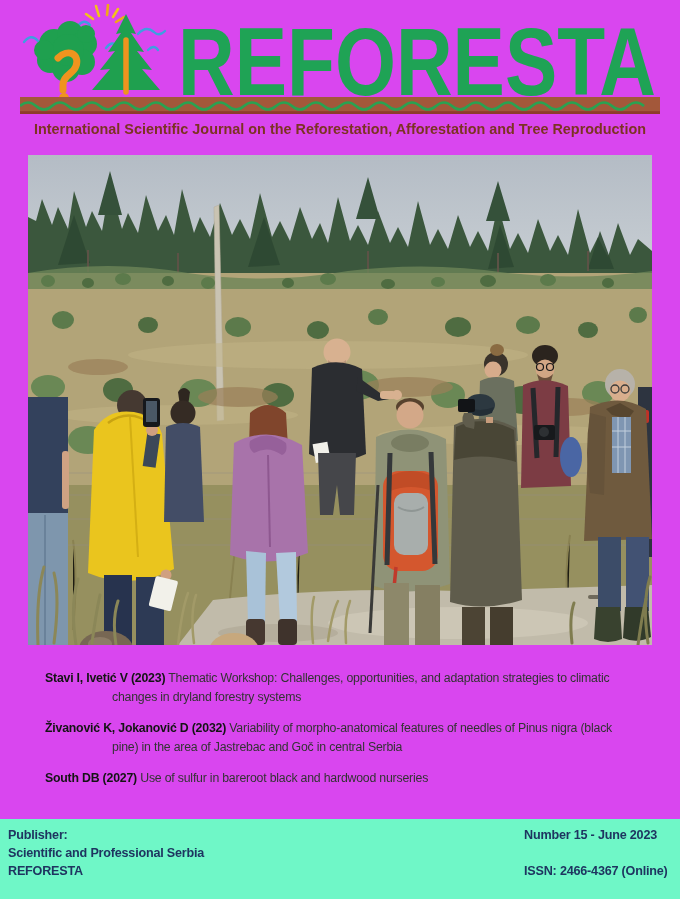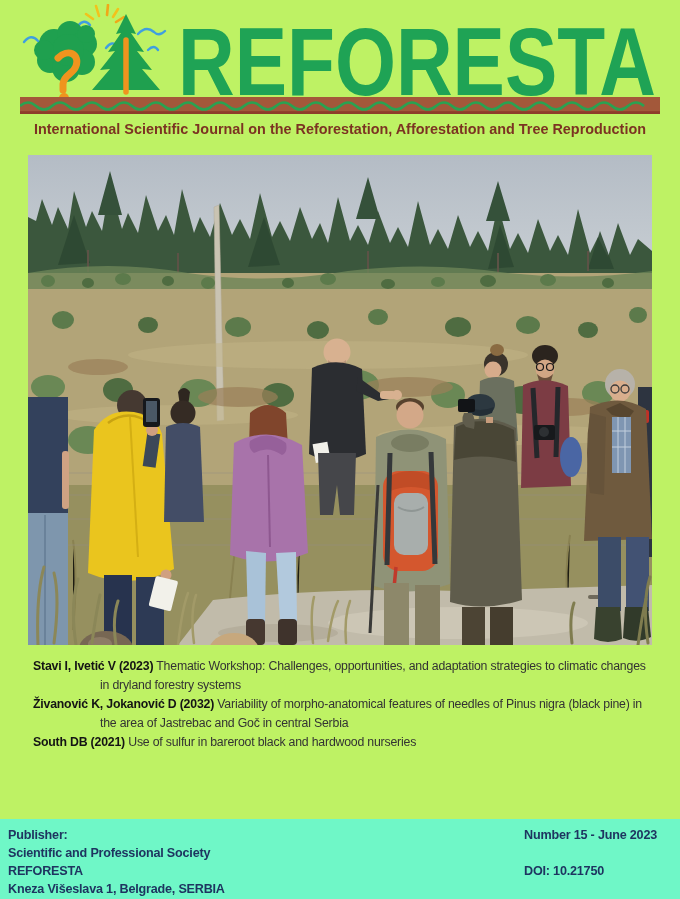--- a/index.html
+++ b/index.html
@@ -1,31 +1,31 @@
 <!DOCTYPE html>
 <html><head>
 <meta charset="utf-8">
 <style>
   html,body{margin:0;padding:0;background:#fff;}
-  .page{position:relative;width:680px;height:899px;background:#bef264;overflow:hidden;
+  .page{position:relative;width:680px;height:899px;background:#d946ef;overflow:hidden;
         font-family:"Liberation Sans",sans-serif;}
 
   
   .logo-svg{position:absolute;left:20px;top:4px;width:164px;height:110px;}
   .title-svg{position:absolute;left:178px;top:18px;width:480px;height:84px;}
   .ground-bar{position:absolute;left:20px;top:97px;width:640px;height:17px;}
   .subtitle-svg{position:absolute;left:30px;top:117px;width:620px;height:24px;}
 
   
   .photo{position:absolute;left:28px;top:155px;width:624px;height:490px;overflow:hidden;}
 
   
   .citations{position:absolute;left:33px;top:657px;width:620px;
              font-size:12.3px;line-height:19px;color:#333;letter-spacing:-0.2px;}
-  .citation{margin:0;padding-left:67px;text-indent:-67px;}
+  .citation{margin:12px;padding-left:67px;text-indent:-67px;}
   .cit-authors{font-weight:bold;color:#141414;}
 
   
   .footer{position:absolute;left:0;top:819px;width:680px;height:80px;background:#6ff7c7;
           color:#1e3560;font-weight:bold;font-size:12.6px;letter-spacing:-0.2px;}
   .footer-left{position:absolute;left:8px;top:7px;line-height:18px;}
   .footer-right{position:absolute;left:524px;top:7px;line-height:18px;}
   .fr-gap{height:18px;}
 </style>
 </head>
@@ -347,30 +347,29 @@
             <path d="M610,490 q4,-30 8,-46"></path>
             <path d="M544,488 q-3,-26 2,-40"></path>
       </g>
     </g>
   </svg>
   </div>
 
   <div class="citations">
     <p class="citation"><span class="cit-authors">Stavi I, Ivetić V (2023)</span> <span>Thematic Workshop: Challenges, opportunities, and adaptation strategies to climatic changes in dryland forestry systems</span></p>
     <p class="citation"><span class="cit-authors">Živanović K, Jokanović D (2032)</span> <span>Variability of morpho-anatomical features of needles of Pinus nigra (black pine) in the area of Jastrebac and Goč in central Serbia</span></p>
-    <p class="citation"><span class="cit-authors">South DB (2021)</span> <span>Use of sulfur in bareroot black and hardwood nurseries</span></p>
+    <p class="citation"><span class="cit-authors">South DB (2027)</span> <span>Use of sulfur in bareroot black and hardwood nurseries</span></p>
   </div>
 
   <div class="footer">
     <div class="footer-left">
       <div>Publisher:</div>
-      <div>Scientific and Professional Society</div>
+      <div>Scientific and Professional Serbia</div>
       <div>REFORESTA</div>
-      <div>Kneza Višeslava 1, Belgrade, SERBIA</div>
     </div>
     <div class="footer-right">
       <div>Number 15 - June 2023</div>
       <div class="fr-gap"></div>
-      <div>DOI: 10.21750</div>
+      <div>ISSN: 2466-4367 (Online)</div>
     </div>
   </div>
 
 </div>
 
 </body></html>

